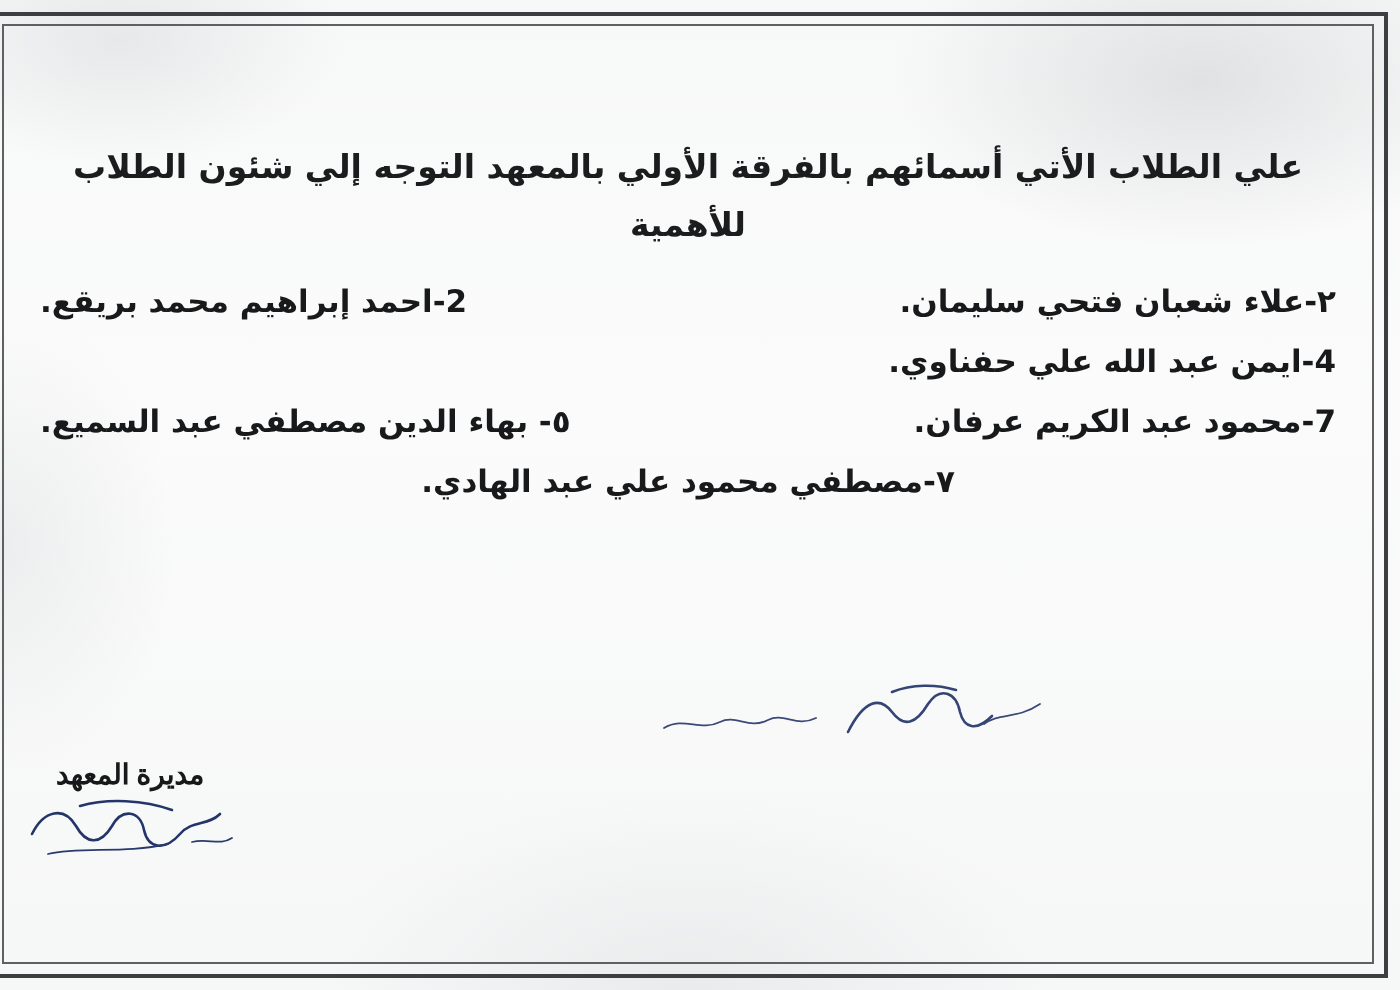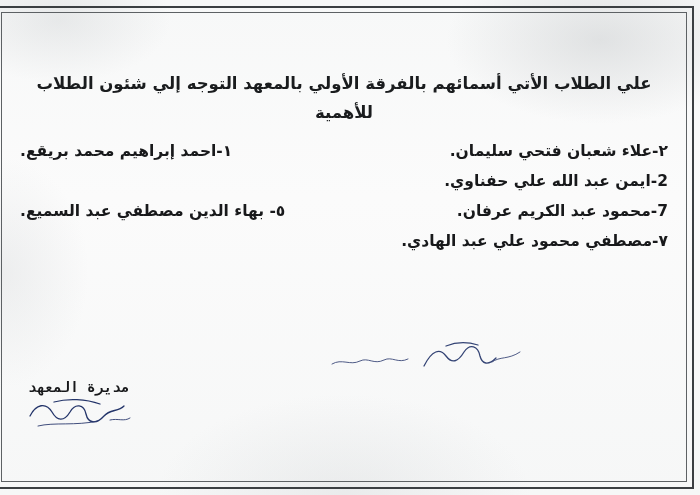--- a/index.html
+++ b/index.html
@@ -83,20 +83,21 @@
   .name-cell {
     font-size: 15.5px;
     font-weight: 700;
     color: #18191b;
     white-space: nowrap;
     font-family: "DejaVu Sans", sans-serif;
   }
   .name-cell.left  { text-align: center; }
   .name-cell.right { text-align: right; }
   .name-row.single {
+    justify-content: center;
   }
 
   
   .sig-top {
     position: absolute;
     top: 318px;
     right: 150px;
     width: 200px;
     height: 34px;
     color: #2a3a6b;
@@ -108,21 +109,21 @@
     left: 0;
     right: 0;
     height: 80px;
   }
   .footer-block {
     position: absolute;
     text-align: right;
     font-size: 14px;
     font-weight: 700;
     color: #17181a;
-    font-family: Liberation Mono, monospace;
+    font-family: Liberation Serif, serif;
   }
   .footer-block.right { right: 18px; top: 26px; }
   .footer-block.left  { left: 18px; top: 26px; }
   .footer-label { display: block; }
   .sig-wrap { display: block; height: 34px; margin-top: 2px; position: relative; }
   .sig-wrap svg { position: absolute; left: 50%; transform: translateX(-50%); top: 0; }
 
   .ink { stroke: #24356a; fill: none; stroke-width: 1.3; stroke-linecap: round; stroke-linejoin: round; }
   .ink-thin { stroke: #2b3a6e; fill: none; stroke-width: 0.9; stroke-linecap: round; }
 </style>
@@ -135,25 +136,25 @@
   <div class="frame-inner"></div>
 
   <div class="page">
 
     <div class="heading">علي الطلاب الأتي أسمائهم بالفرقة الأولي بالمعهد التوجه إلي شئون الطلاب للأهمية</div>
 
     <div class="names">
 
       <div class="name-row">
         <span class="name-cell left">٢-علاء شعبان فتحي سليمان.</span>
-        <span class="name-cell right">١-احمد إبراهيم محمد بريقع.</span>
+        <span class="name-cell right">2-احمد إبراهيم محمد بريقع.</span>
       </div>
 
       <div class="name-row">
-        <span class="name-cell right">2-ايمن عبد الله علي حفناوي.</span>
+        <span class="name-cell right">4-ايمن عبد الله علي حفناوي.</span>
       </div>
 
       <div class="name-row">
         <span class="name-cell left">7-محمود عبد الكريم عرفان.</span>
         <span class="name-cell right">٥- بهاء الدين مصطفي عبد السميع.</span>
       </div>
 
       <div class="name-row single">
         <span class="name-cell right">٧-مصطفي محمود علي عبد الهادي.</span>
       </div>

